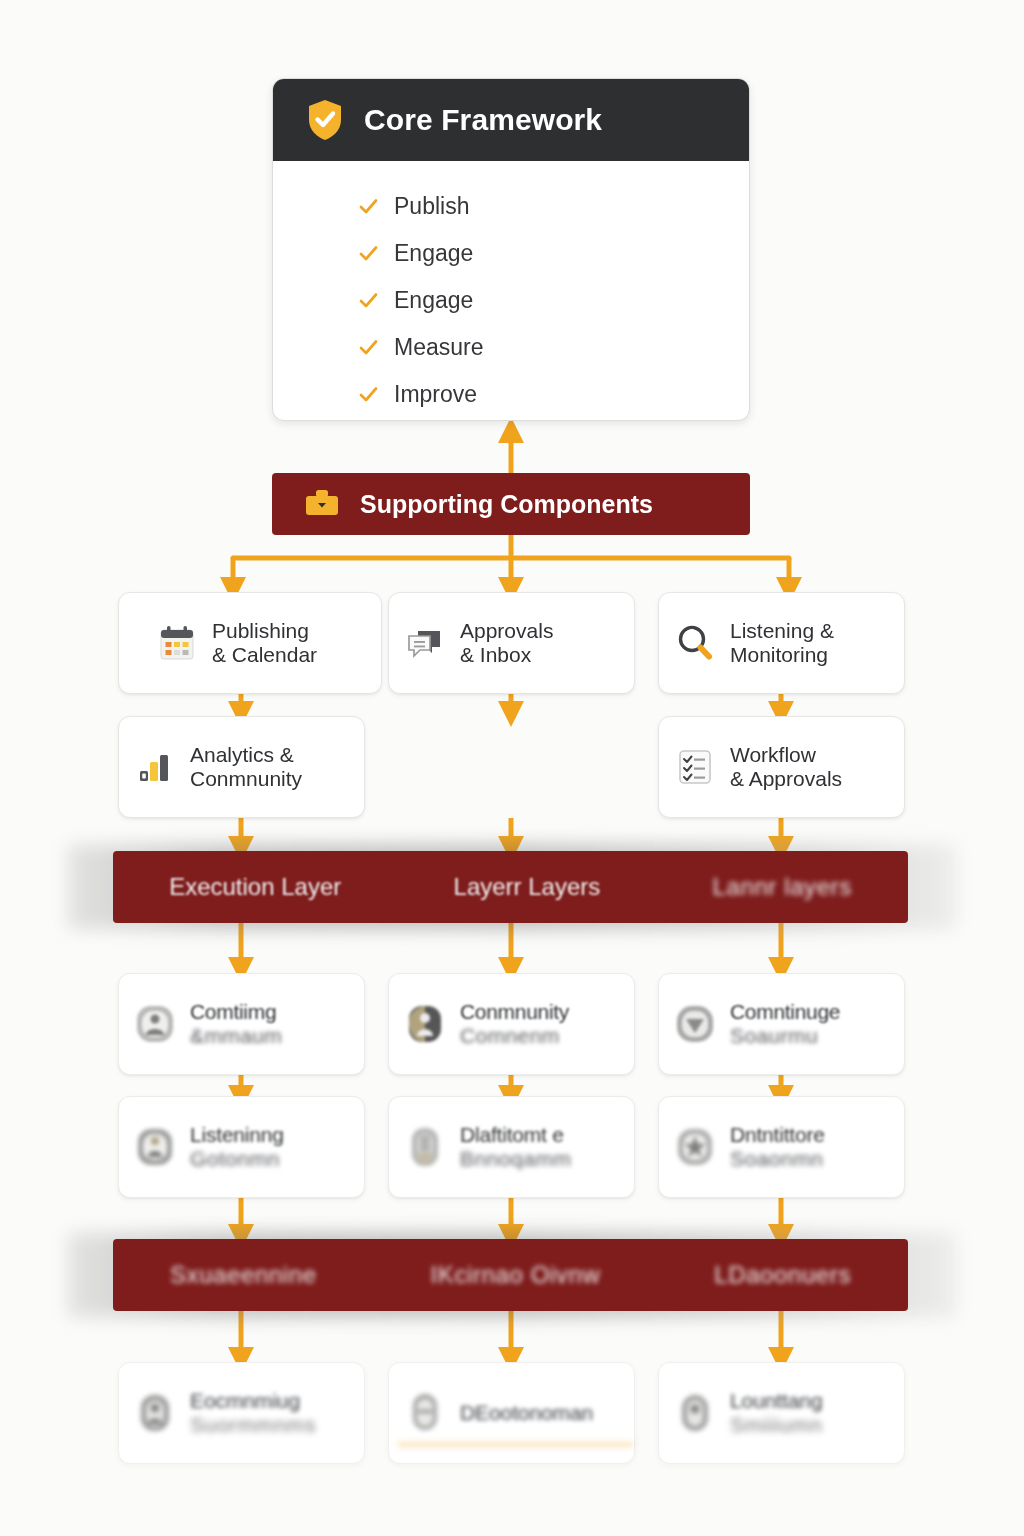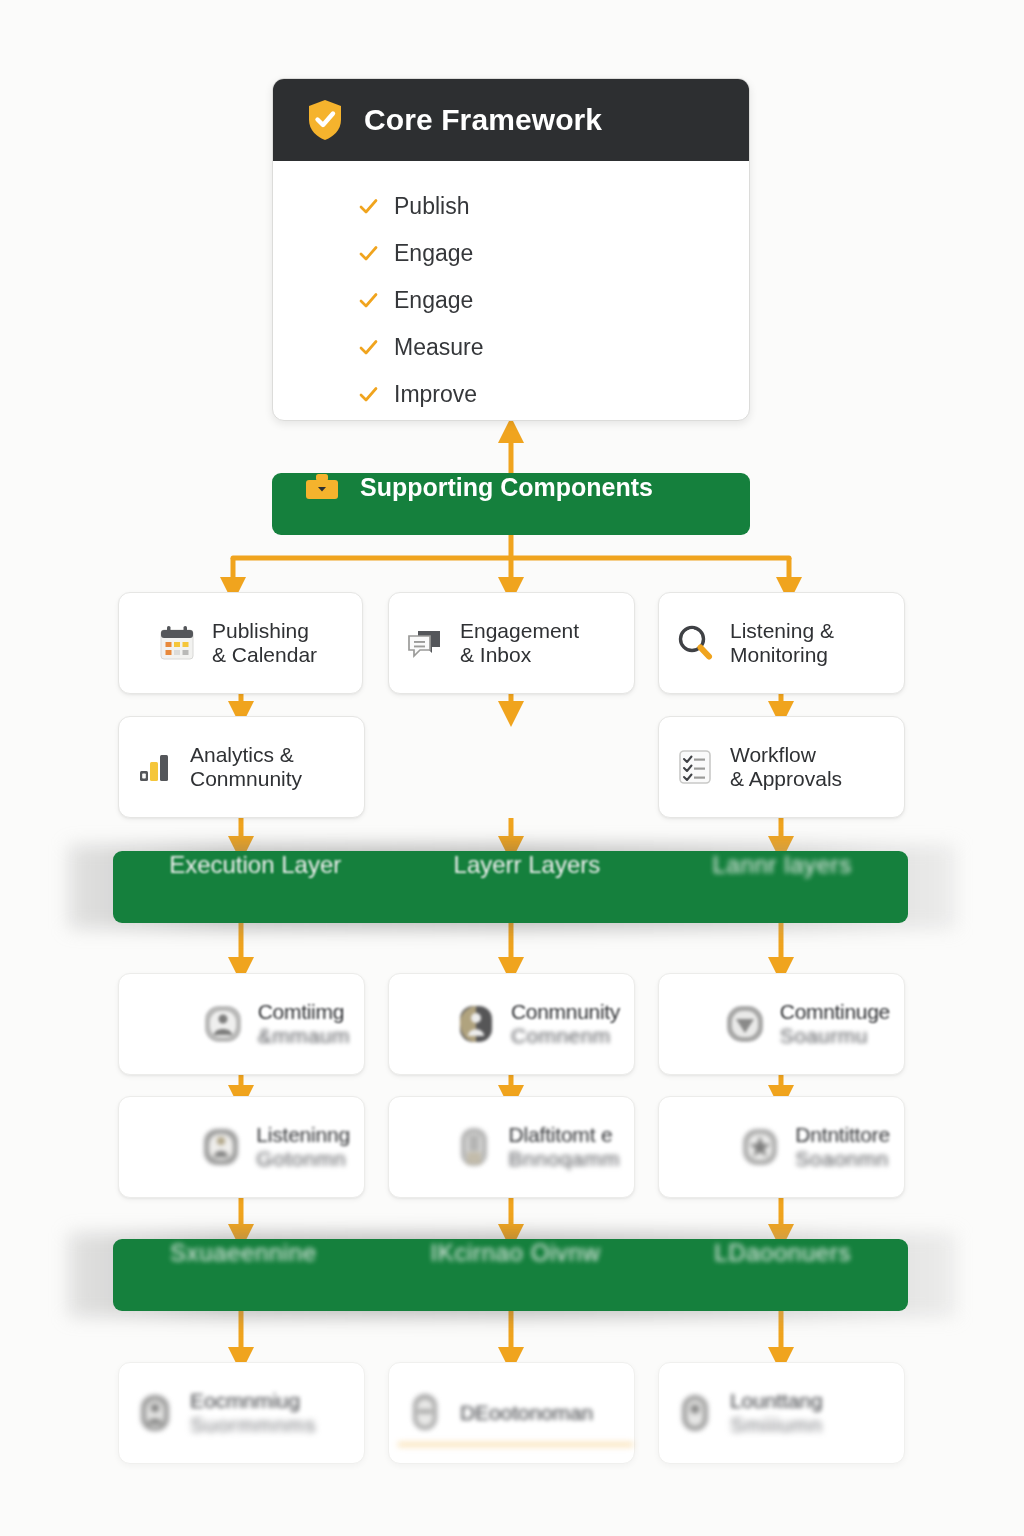--- a/index.html
+++ b/index.html
@@ -74,24 +74,24 @@
   }
   .tick {
     width: 19px;
     height: 19px;
     flex: 0 0 19px;
   }
 
   
   .dark-bar {
     position: absolute;
-    background: #15803d;
-    border-radius: 9px;
+    background: #7f1d1d;
+    border-radius: 4px;
     display: flex;
-    align-items: flex-start;
+    align-items: center;
   }
 
   #support-bar {
     left: 272px;
     top: 473px;
     width: 478px;
     height: 62px;
     padding-left: 32px;
     gap: 20px;
   }
@@ -158,21 +158,21 @@
   .deg-1 .card-icon  { filter: blur(1.4px) saturate(0.35); }
 
   .deg-2 .card-line1 { filter: blur(1.5px); letter-spacing: -0.2px; }
   .deg-2 .card-line2 { filter: blur(2.6px); color: #55575b; letter-spacing: 0.5px; }
   .deg-2 .card-icon  { filter: blur(1.9px) saturate(0.3); }
 
   .deg-3 .card-line1 { filter: blur(2.3px); letter-spacing: -0.1px; color: #3a3c40; }
   .deg-3 .card-line2 { filter: blur(3.4px); color: #74767a; letter-spacing: 0.8px; }
   .deg-3 .card-icon  { filter: blur(2.6px) saturate(0.2); }
 
-  .deg-1, .deg-2 { border-color: #ececea; justify-content: flex-end; }
+  .deg-1, .deg-2 { border-color: #ececea; }
   .deg-3 { border-color: #f0f0ee; box-shadow: 0 2px 6px rgba(0,0,0,0.04); }
 
   .blur-bar-text-1 { filter: blur(1.2px); }
   .blur-bar-text-2 { filter: blur(2.8px); letter-spacing: 0.6px; }
 
   
   #connectors {
     position: absolute;
     left: 0; top: 0;
     width: 1024px; height: 1536px;
@@ -293,21 +293,21 @@
     <span class="card-icon" style="flex:0 0 36px;width:36px;height:30px;">
       <svg width="36" height="30" viewBox="0 0 36 30">
         <rect x="12" y="1" width="12" height="7" rx="2.5" fill="#F5B32D"></rect>
         <rect x="2" y="7" width="32" height="19" rx="3" fill="#F5B32D"></rect>
         <path d="M14 14 L18 18.5 L22 14" fill="#2D2F31"></path>
       </svg>
     </span>
     <span id="support-title">Supporting Components</span>
   </div>
 
-  <div class="card" style="left:118px; top:592px; width:245px; height:102px;padding-left:36px;">
+  <div class="card" style="left:118px; top:592px; width:264px; height:102px;padding-left:36px;">
     <span class="card-icon">
       <svg width="40" height="40" viewBox="0 0 40 40">
         <rect x="4" y="7" width="32" height="29" rx="3" fill="#f2f2f0" stroke="#d8d8d6"></rect>
         <rect x="4" y="7" width="32" height="8" rx="3" fill="#54565a"></rect>
         <rect x="10" y="3" width="3.5" height="7" rx="1.6" fill="#54565a"></rect>
         <rect x="26.5" y="3" width="3.5" height="7" rx="1.6" fill="#54565a"></rect>
         <rect x="8.5" y="19" width="6" height="5" fill="#E8893B"></rect>
         <rect x="17" y="19" width="6" height="5" fill="#F5C63A"></rect>
         <rect x="25.5" y="19" width="6" height="5" fill="#F5C63A"></rect>
         <rect x="8.5" y="27" width="6" height="5" fill="#E8893B"></rect>
@@ -324,21 +324,21 @@
   <div class="card" style="left:388px; top:592px; width:247px; height:102px;">
     <span class="card-icon">
       <svg width="40" height="40" viewBox="0 0 40 40">
         <path d="M13 8 H35 V24 H27 L27 30 L21 24 H13 Z" fill="#54565a"></path>
         <path d="M4 13 H25 V27 H15 L9 33 L9 27 H4 Z" fill="#fafafa" stroke="#9b9b99" stroke-width="1.7"></path>
         <rect x="9" y="18" width="11" height="1.9" fill="#9b9b99"></rect>
         <rect x="9" y="22.5" width="11" height="1.9" fill="#9b9b99"></rect>
       </svg>
     </span>
     <span class="card-text">
-      <span class="card-line1">Engagement</span>
+      <span class="card-line1">Approvals</span>
       <span class="card-line2">&amp; Inbox</span>
     </span>
   </div>
 
   <div class="card" style="left:658px; top:592px; width:247px; height:102px;">
     <span class="card-icon">
       <svg width="40" height="40" viewBox="0 0 40 40">
         <circle cx="17" cy="16" r="11.5" fill="none" stroke="#3f4145" stroke-width="3.4"></circle>
         <path d="M10 12 A9 9 0 0 1 18 7" fill="none" stroke="#ffffff" stroke-width="1.9" stroke-linecap="round"></path>
         <path d="M25.5 24.5 L34 33.5" stroke="#F0A41E" stroke-width="6" stroke-linecap="round"></path>

